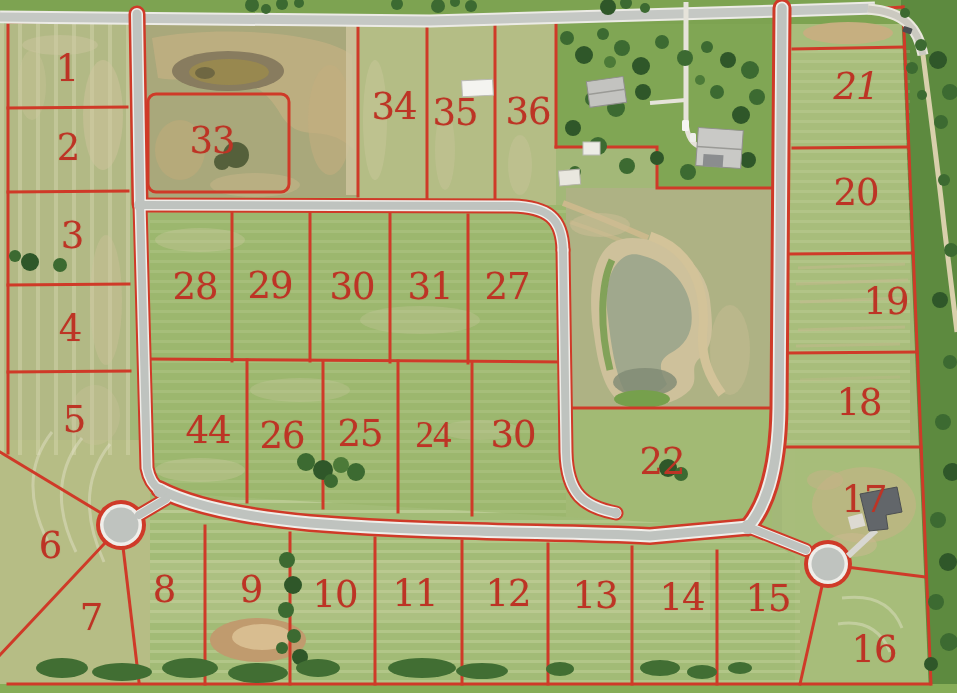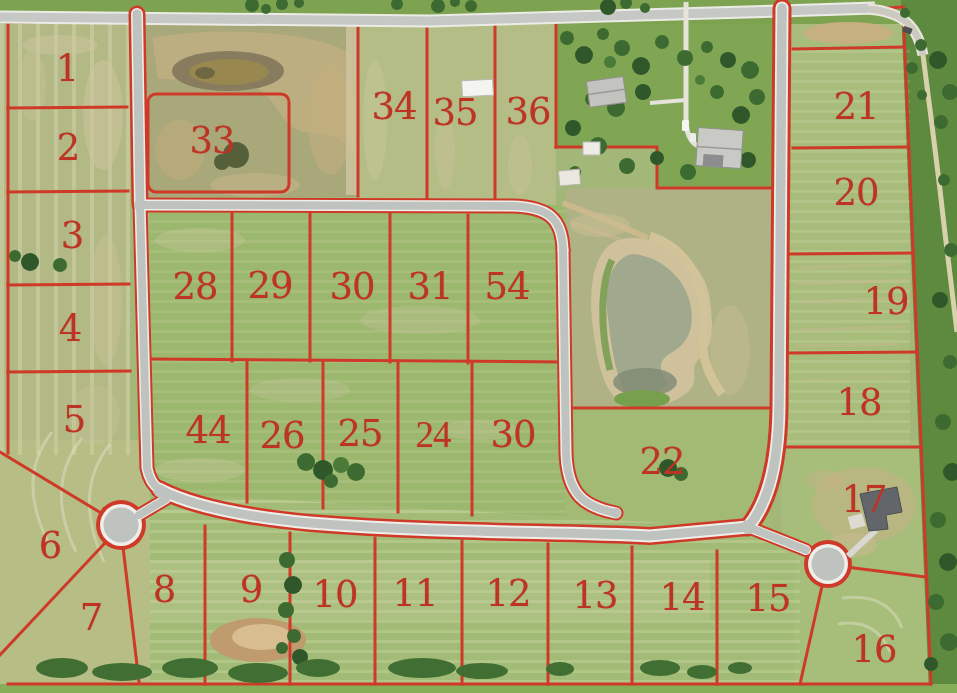--- a/index.html
+++ b/index.html
@@ -335,30 +335,30 @@
       <div class="lot-label" style="left: 415px; top: 595px;">11</div>
       <div class="lot-label" style="left: 508px; top: 595px;">12</div>
       <div class="lot-label" style="left: 595px; top: 597px;">13</div>
       <div class="lot-label" style="left: 682px; top: 599px;">14</div>
       <div class="lot-label" style="left: 768px; top: 600px;">15</div>
       <div class="lot-label" style="left: 874px; top: 617px; margin-top: 34px;">16</div>
       <div class="lot-label" style="left: 864px; top: 501px;">17</div>
       <div class="lot-label" style="left: 859px; top: 404px;">18</div>
       <div class="lot-label" style="left: 886px; top: 303px;">19</div>
       <div class="lot-label" style="left: 856px; top: 194px;">20</div>
-      <div class="lot-label" style="left: 856px; top: 108px;">21</div>
+      <div class="lot-label" style="left: 856px; top: 88px; font-style: italic;">21</div>
       <div class="lot-label" style="left: 662px; top: 463px;">22</div>
       <div class="lot-label" style="left: 513px; top: 436px;">30</div>
       <div class="lot-label" style="left: 433px; top: 436px; font-family: Liberation Serif, serif;">24</div>
       <div class="lot-label" style="left: 360px; top: 435px;">25</div>
       <div class="lot-label" style="left: 282px; top: 437px;">26</div>
       <div class="lot-label" style="left: 208px; top: 432px;">44</div>
       <div class="lot-label" style="left: 195px; top: 288px;">28</div>
       <div class="lot-label" style="left: 270px; top: 287px;">29</div>
       <div class="lot-label" style="left: 352px; top: 288px;">30</div>
       <div class="lot-label" style="left: 430px; top: 288px;">31</div>
-      <div class="lot-label" style="left: 507px; top: 288px;">54</div>
+      <div class="lot-label" style="left: 507px; top: 288px;">27</div>
       <div class="lot-label" style="left: 212px; top: 142px;">33</div>
       <div class="lot-label" style="left: 394px; top: 108px;">34</div>
       <div class="lot-label" style="left: 455px; top: 114px;">35</div>
       <div class="lot-label" style="left: 528px; top: 113px;">36</div>
     </div>
 </div>
 
 </body></html>

